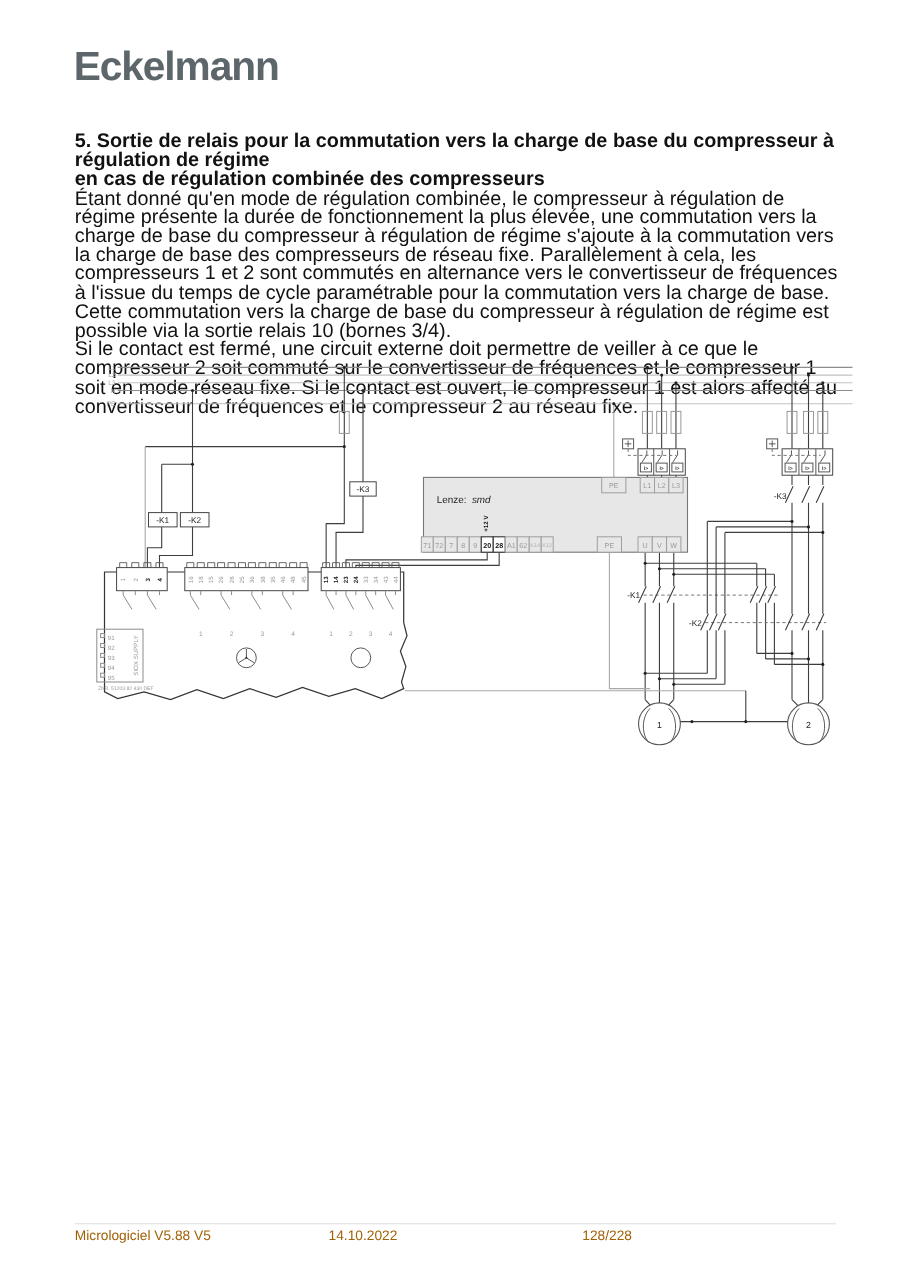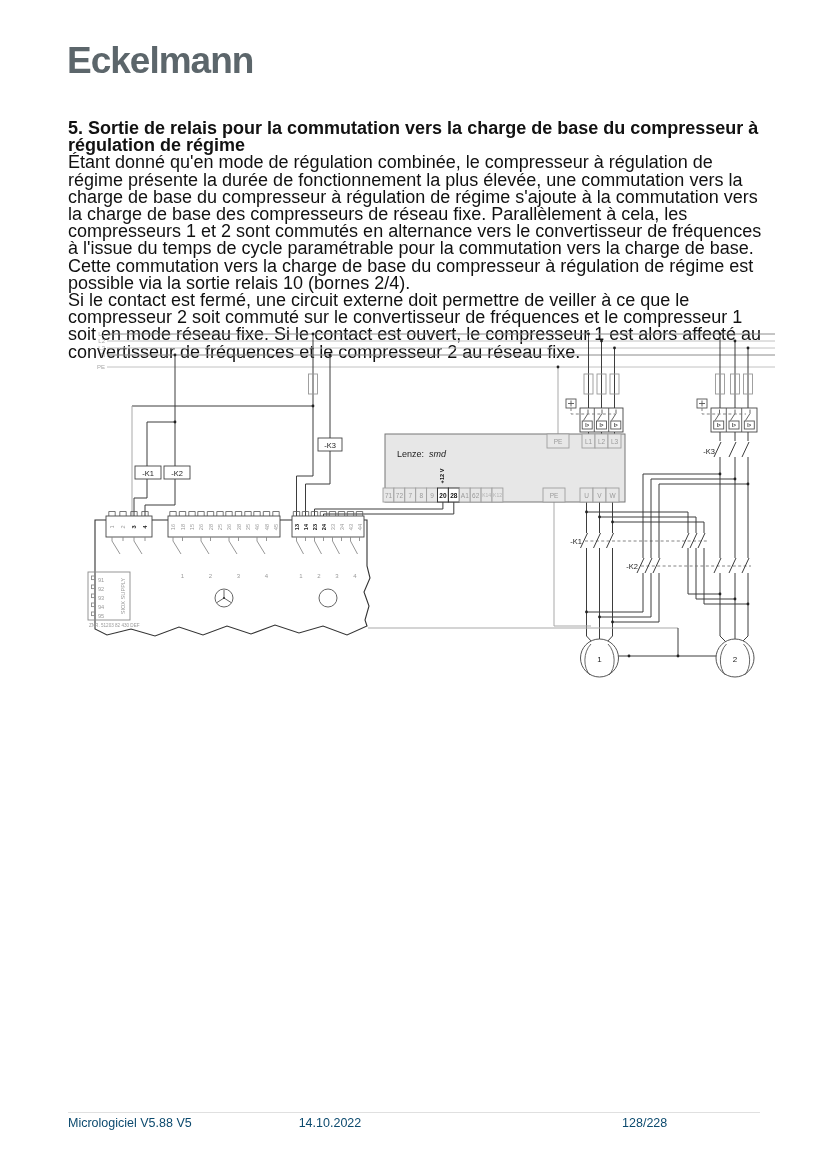--- a/index.html
+++ b/index.html
@@ -3,24 +3,24 @@
 <meta charset="utf-8">
 <style>
   html,body{margin:0;padding:0;background:#fff;}
   .page{position:relative;width:827px;height:1169px;background:#fff;overflow:hidden;
         font-family:"Liberation Sans",sans-serif;color:#111;}
   .logo{position:absolute;left:67px;top:40px;font-size:37px;font-weight:bold;
         color:#5c666b;letter-spacing:-1px;}
   .content{position:absolute;left:68px;top:120px;width:695px;font-size:18px;line-height:17.2px;}
   .hline{font-weight:bold;}
   .para{margin:0;}
-  .footer{position:absolute;left:68px;top:1116px;width:692px;display:flex;font-size:12.5px;color:#0c4a6e;}
+  .footer{position:absolute;left:68px;top:1116px;width:692px;display:flex;font-size:12.5px;color:#a16207;}
   .footer span{flex:1;}
   .f-c{text-align:left;}
-  .f-r{text-align:center;}
+  .f-r{text-align:left;}
   .footline{position:absolute;left:68px;top:1112px;width:692px;height:1px;background:#e0e0e0;}
   .diagram{position:absolute;left:85px;top:326px;}
   svg text{font-family:"Liberation Sans",sans-serif;text-anchor:middle;}
   .busl{font-size:6px;fill:#a8a8a8;text-anchor:end;}
   .term{font-size:6.5px;fill:#9a9a9a;}
   .termb{font-size:6.5px;fill:#111;font-weight:bold;}
   .terms{font-size:5px;fill:#b3b3b3;}
   .rot{font-size:5.6px;fill:#9a9a9a;}
   .rotb{font-size:5.6px;fill:#1a1a1a;font-weight:bold;}
   .lbl{font-size:7.5px;fill:#222;}
@@ -50,22 +50,23 @@
 </style>
 </head>
 <body>
 
 <div class="page">
 
   <div class="logo">Eckelmann</div>
 
   <div class="content">
     <div class="hline">5. Sortie de relais pour la commutation vers la charge de base du compresseur à régulation de régime</div>
+    <div class="hline">en cas de régulation combinée des compresseurs</div>
     <div class="para">Étant donné qu'en mode de régulation combinée, le compresseur à régulation de régime présente la durée de fonctionnement la plus élevée, une commutation vers la charge de base du compresseur à régulation de régime s'ajoute à la commutation vers la charge de base des compresseurs de réseau fixe. Parallèlement à cela, les compresseurs 1 et 2 sont commutés en alternance vers le convertisseur de fréquences à l'issue du temps de cycle paramétrable pour la commutation vers la charge de base.</div>
-    <div class="para">Cette commutation vers la charge de base du compresseur à régulation de régime est possible via la sortie relais 10 (bornes 2/4).</div>
+    <div class="para">Cette commutation vers la charge de base du compresseur à régulation de régime est possible via la sortie relais 10 (bornes 3/4).</div>
     <div class="para">Si le contact est fermé, une circuit externe doit permettre de veiller à ce que le compresseur 2 soit commuté sur le convertisseur de fréquences et le compresseur 1 soit en mode réseau fixe. Si le contact est ouvert, le compresseur 1 est alors affecté au convertisseur de fréquences et le compresseur 2 au réseau fixe.</div>
   </div>
 
   <svg class="diagram" width="695" height="372" viewBox="0 0 695 372">
 
     <g>
       <line class="bus1" x1="22" y1="8" x2="690" y2="8"></line>
       <line class="bus2" x1="22" y1="15" x2="690" y2="15"></line>
       <line class="bus2" x1="22" y1="22" x2="690" y2="22"></line>
       <line class="bus1" x1="22" y1="29" x2="690" y2="29"></line>

